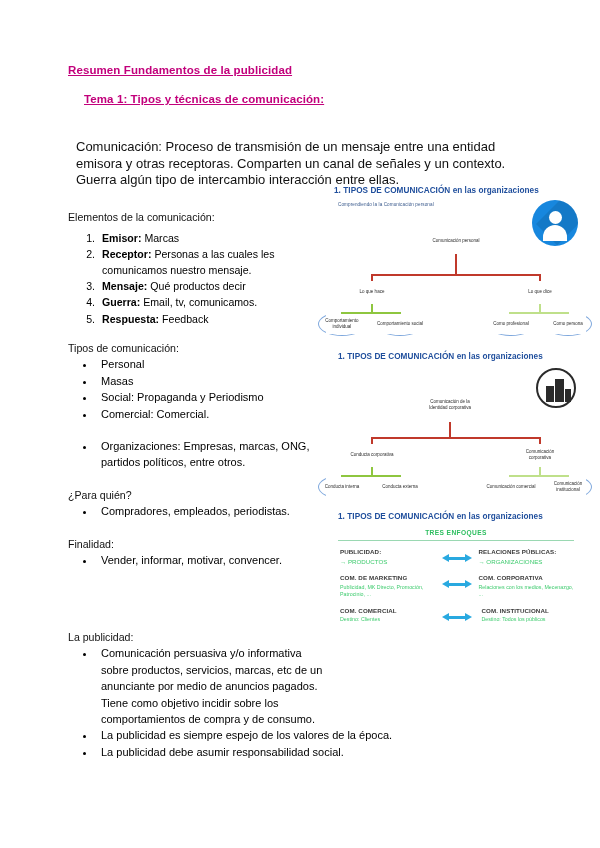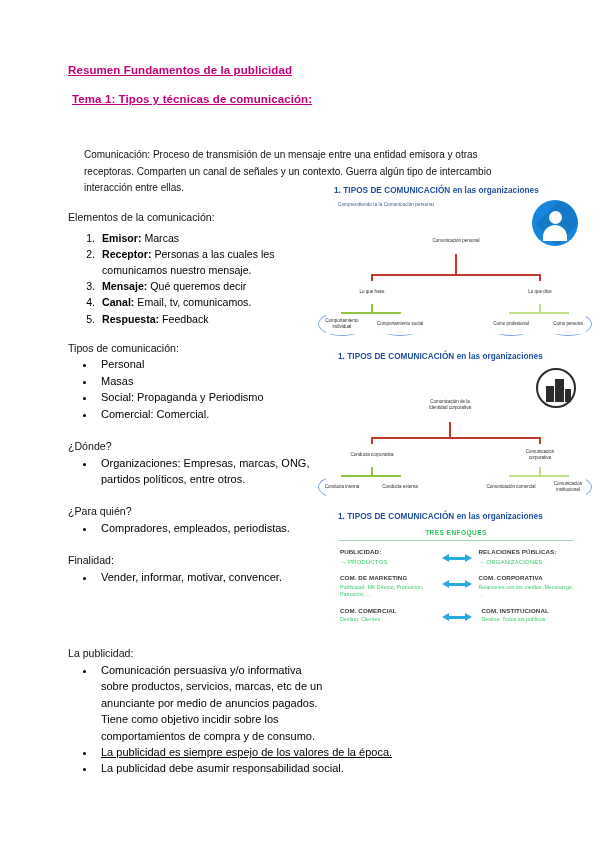--- a/index.html
+++ b/index.html
@@ -34,29 +34,29 @@
     text-decoration:underline;
     margin:0 0 17px 0;
     letter-spacing:0.1px;
     white-space:nowrap;
   }
   h2.doc-subtitle {
     font-size:11.5px;
     font-weight:bold;
     color:#C2007B;
     text-decoration:underline;
-    margin:4px;
+    margin:16px;
     letter-spacing:0.1px;
     white-space:nowrap;
   }
 
   p.body-para {
-    font-size:10px;
+    font-size:13px;
     line-height:16.6px;
-    margin:16px;
+    margin:8px;
     color:#111;
   }
 
   .section-label {
     font-size:10.6px;
     line-height:16.6px;
     margin:0;
     color:#111;
   }
 
@@ -250,38 +250,37 @@
   <div class="col-left-wide" style="top:131px;">
     <p class="body-para">Comunicación: Proceso de transmisión de un mensaje entre una entidad emisora y otras receptoras. Comparten un canal de señales y un contexto. Guerra algún tipo de intercambio interacción entre ellas.</p>
   </div>
 
   <div class="col-left" style="top:209px;">
 
     <div class="section-label">Elementos de la comunicación:</div>
     <ol class="numlist">
       <li><b>Emisor:</b><span> Marcas</span></li>
       <li><b>Receptor:</b><span> Personas a las cuales les comunicamos nuestro mensaje.</span></li>
-      <li><b>Mensaje:</b><span> Qué queremos decir</span></li>
-      <li><b>Canal:</b><span> Email, tv, comunicamos.</span></li>
+      <li><b>Mensaje:</b><span> Qué productos decir</span></li>
+      <li><b>Guerra:</b><span> Email, tv, comunicamos.</span></li>
       <li><b>Respuesta:</b><span> Feedback</span></li>
     </ol>
 
     <div class="gap-s"></div>
 
     <div class="section-label">Tipos de comunicación:</div>
     <ul class="bullets">
       <li>Personal</li>
       <li>Masas</li>
       <li>Social: Propaganda y Periodismo</li>
       <li>Comercial: Comercial.</li>
     </ul>
 
     <div class="gap-m"></div>
 
-    <div class="section-label">¿Dónde?</div>
     <ul class="bullets">
       <li>Organizaciones: Empresas, marcas, ONG, partidos políticos, entre otros.</li>
     </ul>
 
     <div class="gap-m"></div>
 
     <div class="section-label">¿Para quién?</div>
     <ul class="bullets">
       <li>Compradores, empleados, periodistas.</li>
     </ul>
@@ -291,21 +290,21 @@
     <div class="section-label">Finalidad:</div>
     <ul class="bullets">
       <li>Vender, informar, motivar, convencer.</li>
     </ul>
 
     <div style="height:60px;"></div>
 
     <div class="section-label">La publicidad:</div>
     <ul class="bullets">
       <li>Comunicación persuasiva y/o informativa sobre productos, servicios, marcas, etc de un anunciante por medio de anuncios pagados. Tiene como objetivo incidir sobre los comportamientos de compra y de consumo.</li>
-      <li style="white-space:nowrap;text-decoration:underline;">La publicidad es siempre espejo de los valores de la época.</li>
+      <li style="white-space:nowrap;">La publicidad es siempre espejo de los valores de la época.</li>
       <li style="white-space:nowrap;">La publicidad debe asumir responsabilidad social.</li>
     </ul>
   </div>
 
   <div class="diagram dg1">
     <div class="dg-title">
       <span>1.</span>
       <span>TIPOS DE COMUNICACIÓN</span>
       <span>en las organizaciones</span>
     </div>

